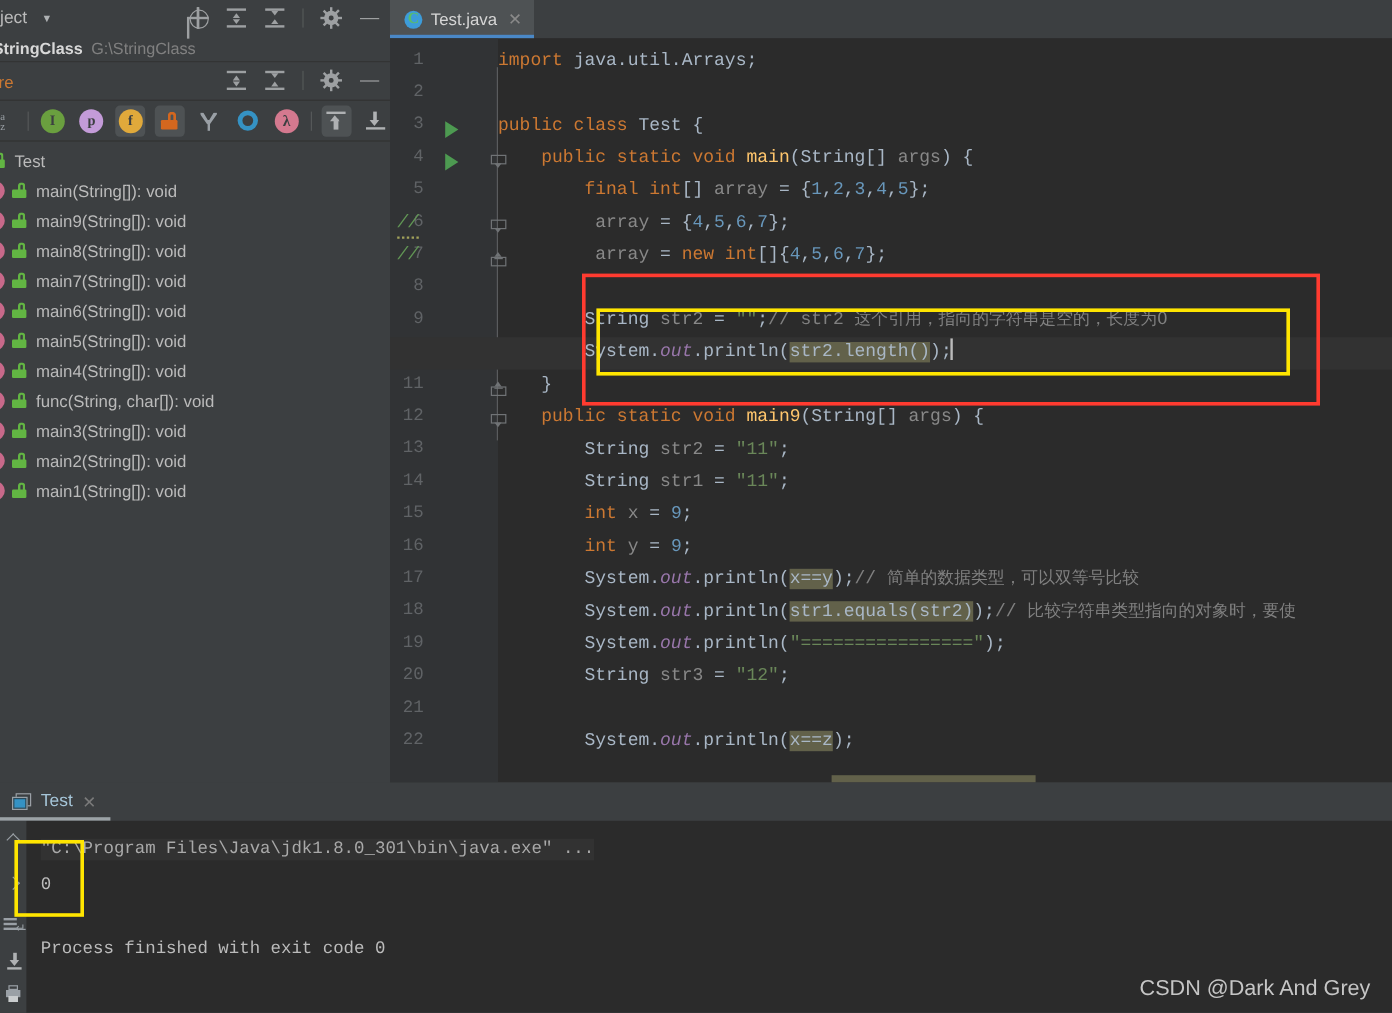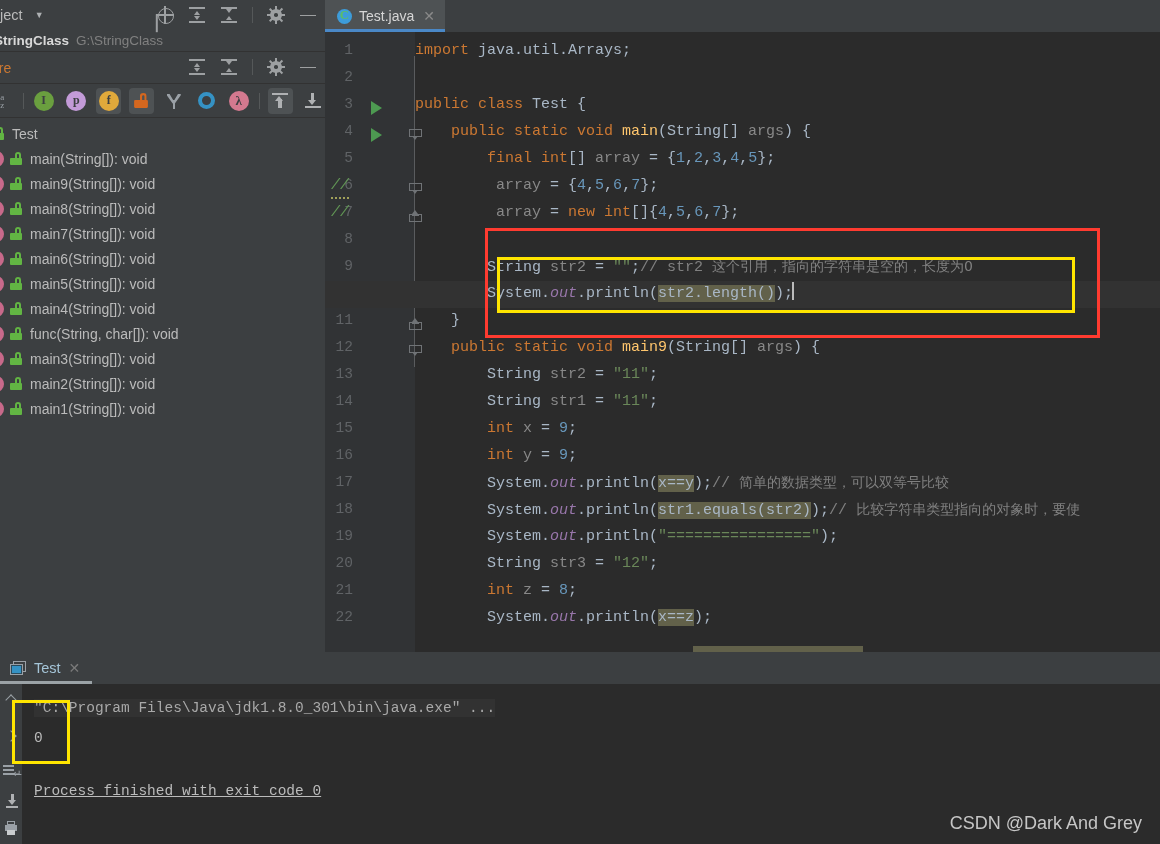--- a/index.html
+++ b/index.html
@@ -515,21 +515,20 @@
           <div class="code-line" style="top: 275px; left: 0px;">    <span class="plain">}</span></div>
           <div class="code-line" style="top: 302px; left: 0px;">    <span class="kw">public static void</span> <span class="mth">main9</span><span class="plain">(String[] </span><span class="gray">args</span><span class="plain">) {</span></div>
           <div class="code-line" style="top: 329px; left: 0px;">        <span class="plain">String </span><span class="gray">str2</span><span class="plain"> = </span><span class="str">"11"</span><span class="plain">;</span></div>
           <div class="code-line" style="top: 356px; left: 0px;">        <span class="plain">String </span><span class="gray">str1</span><span class="plain"> = </span><span class="str">"11"</span><span class="plain">;</span></div>
           <div class="code-line" style="top: 383px; left: 0px;">        <span class="kw">int</span> <span class="gray">x</span><span class="plain"> = </span><span class="num">9</span><span class="plain">;</span></div>
           <div class="code-line" style="top: 410px; left: 0px;">        <span class="kw">int</span> <span class="gray">y</span><span class="plain"> = </span><span class="num">9</span><span class="plain">;</span></div>
           <div class="code-line" style="top: 437px; left: 0px;">        <span class="plain">System.</span><span class="fld">out</span><span class="plain">.println(</span><span class="sel">x==y</span><span class="plain">);</span><span class="cmt">// </span><span class="cmt-cn">简单的数据类型，可以双等号比较</span></div>
           <div class="code-line" style="top: 464px; left: 0px;">        <span class="plain">System.</span><span class="fld">out</span><span class="plain">.println(</span><span class="sel">str1.equals(str2)</span><span class="plain">);</span><span class="cmt">// </span><span class="cmt-cn">比较字符串类型指向的对象时，要使</span></div>
           <div class="code-line" style="top: 491px; left: 0px;">        <span class="plain">System.</span><span class="fld">out</span><span class="plain">.println(</span><span class="str">"================"</span><span class="plain">);</span></div>
           <div class="code-line" style="top: 518px; left: 0px;">        <span class="plain">String </span><span class="gray">str3</span><span class="plain"> = </span><span class="str">"12"</span><span class="plain">;</span></div>
-          <div class="code-line" style="top: 545px; left: 0px;">        <span class="kw">int</span> <span class="gray">z</span><span class="plain"> = </span><span class="num">8</span><span class="plain">;</span></div>
           <div class="code-line" style="top: 572px; left: 0px;">        <span class="plain">System.</span><span class="fld">out</span><span class="plain">.println(</span><span class="sel">x==z</span><span class="plain">);</span></div>
           <div class="code-line fold-cmt squig" style="top: 140px; left: -84px; font-size: 15px;">//</div>
           <div class="code-line fold-cmt" style="top: 167px; left: -84px; font-size: 15px;">//</div>
           <div style="position: absolute; left: 278px; top: 614px; width: 170px; height: 8px; background: rgb(98, 97, 74);"></div>
         </div>
     </div>
   </div>
 
   <div id="console-panel">
     <div id="console-tabbar">
@@ -548,20 +547,20 @@
       <span class="rail-ico chev up" style="top:6px;"></span>
       <span class="rail-ico chev" style="top:44px;"></span>
       <span class="rail-ico ic-soft" style="top:78px;"><b></b><s>↵</s></span>
       <span class="rail-ico ic-scroll" style="top:108px;"><b></b><i></i><s></s></span>
       <span class="rail-ico ic-print" style="top:136px;"><s></s><b></b><i></i></span>
     </div>
 
     <div id="console-output">
         <div class="con-line" style="top: 12px;"><span class="con-cmd">"C:\Program Files\Java\jdk1.8.0_301\bin\java.exe" ...</span></div>
         <div class="con-line" style="top: 42px;">0</div>
-        <div class="con-line" style="top: 95px; text-decoration: underline;">Process finished with exit code 0</div>
+        <div class="con-line" style="top: 95px;">Process finished with exit code 0</div>
       </div>
     <div id="watermark">CSDN @Dark And Grey</div>
   </div>
 <div class="box-red" style="left: 485px; top: 228px; width: 615px; height: 110px;"></div>
     <div class="box-yel" style="left: 497px; top: 257px; width: 578px; height: 56px;"></div>
     <div class="box-yel" style="left: 12px; top: 700px; width: 58px; height: 64px;"></div>
   </div>
 
 </body></html>

